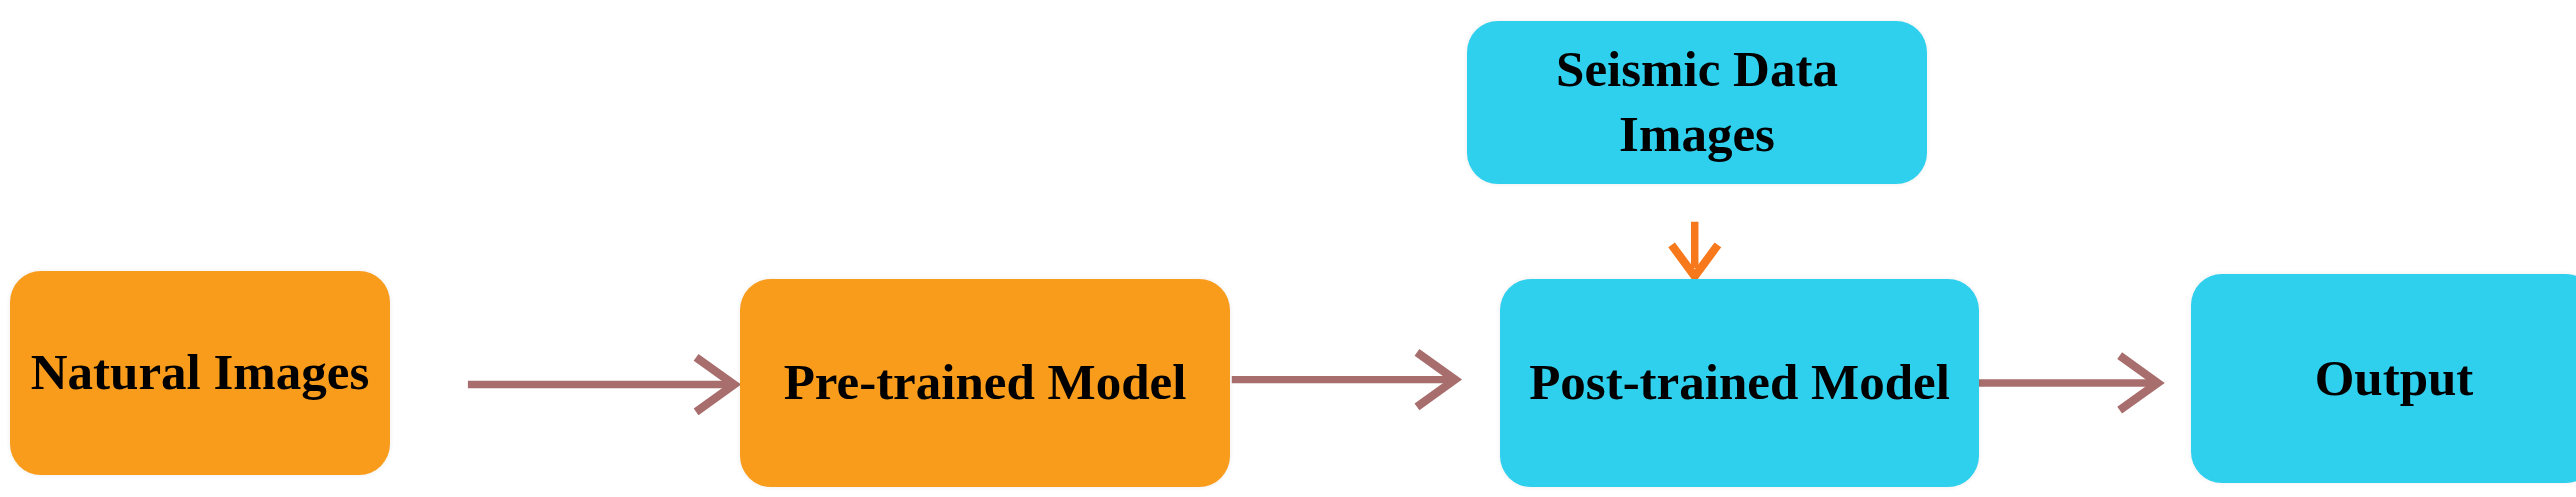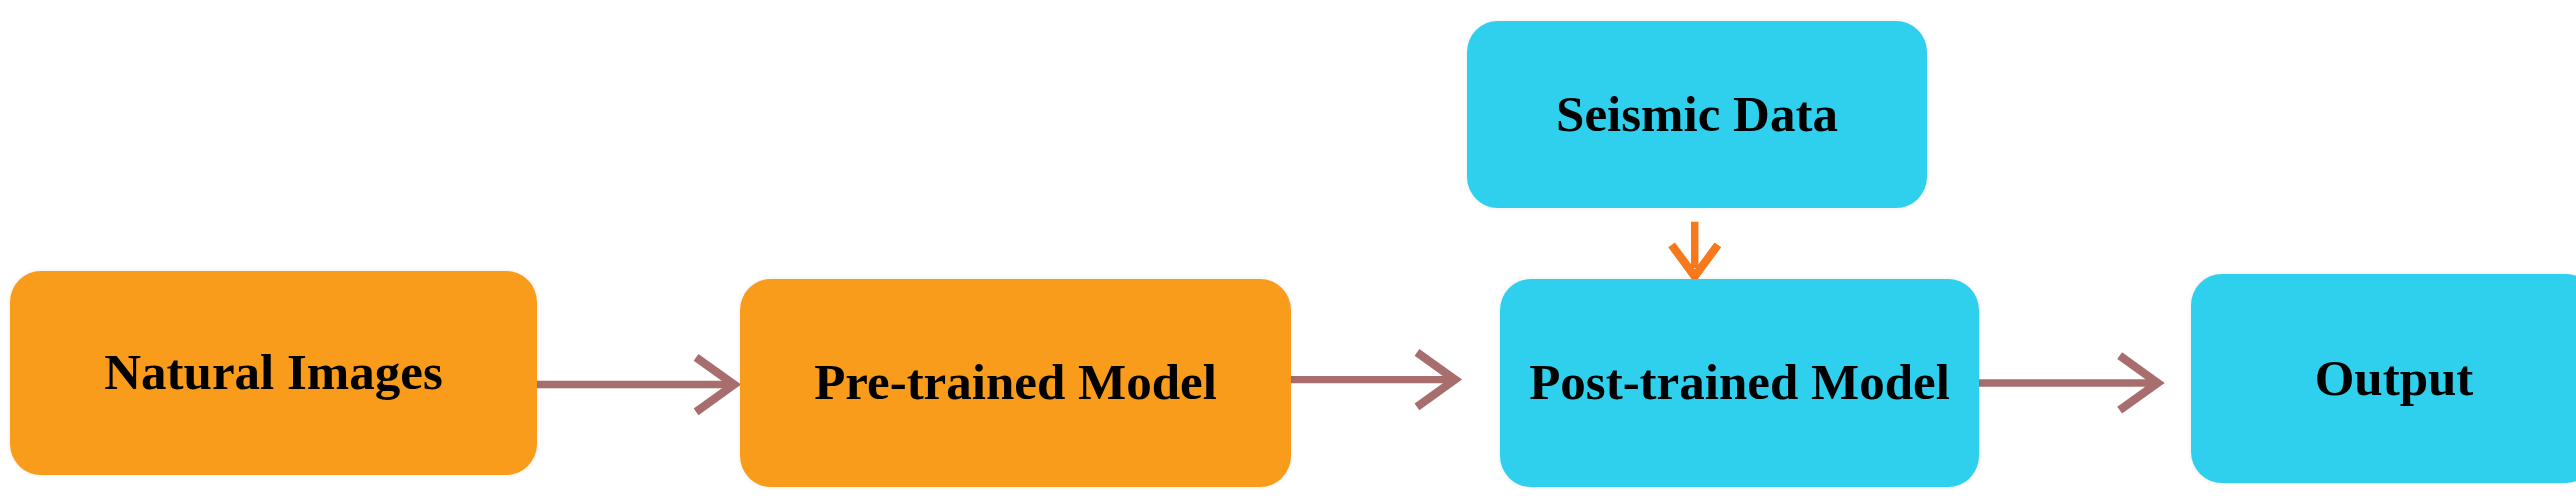--- a/index.html
+++ b/index.html
@@ -22,23 +22,23 @@
     align-items: center;
     justify-content: center;
     text-align: center;
     border-radius: 31px;
     color: var(--text, #000000);
     font-weight: bold;
     font-size: 51px;
     line-height: 1.28;
     box-shadow: 0 0 5px rgba(0,0,0,0.08);
   }
-  #node-natural     { left: 10px;   top: 271px; width: 527px; height: 204px; text-align: right; }
-  #node-pretrained  { left: 740px;  top: 279px; width: 551px; height: 208px; }
-  #node-seismic     { left: 1467px; top: 20.7px;  width: 460px; height: 187px; text-align: right; }
+  #node-natural     { left: 10px;   top: 271px; width: 380px; height: 204px; text-align: right; }
+  #node-pretrained  { left: 740px;  top: 279px; width: 490px; height: 208px; }
+  #node-seismic     { left: 1467px; top: 20.7px;  width: 460px; height: 163px; text-align: right; }
   #node-posttrained { left: 1460px; top: 279px; width: 479px; height: 208px; }
   #node-output      { left: 2155px; top: 274px; width: 406px; height: 209px; }
   svg.edges {
     position: absolute;
     left: 0;
     top: 0;
     width: 2576px;
     height: 498px;
     pointer-events: none;
   }
@@ -70,20 +70,21 @@
   <div class="node" id="node-natural" style="background: rgb(249, 156, 27);">
     <span>Natural Images</span>
   </div>
 
   <div class="node" id="node-pretrained" style="background: rgb(249, 156, 27);">
     <span>Pre-trained Model</span>
   </div>
 
   <div class="node" id="node-seismic" style="background: rgb(47, 208, 238);">
     <span>Seismic Data</span>
+    <span>Images</span>
   </div>
 
   <div class="node" id="node-posttrained" style="background: rgb(47, 208, 238); margin-left: 40px;">
     <span>Post-trained Model</span>
   </div>
 
   <div class="node" id="node-output" style="background: rgb(47, 208, 238); margin-left: 36px;">
     <span>Output</span>
   </div>
 

